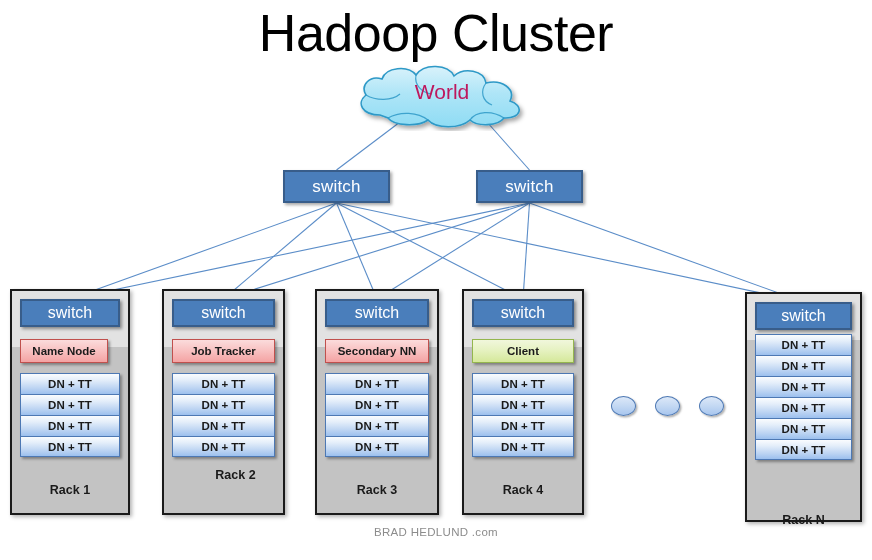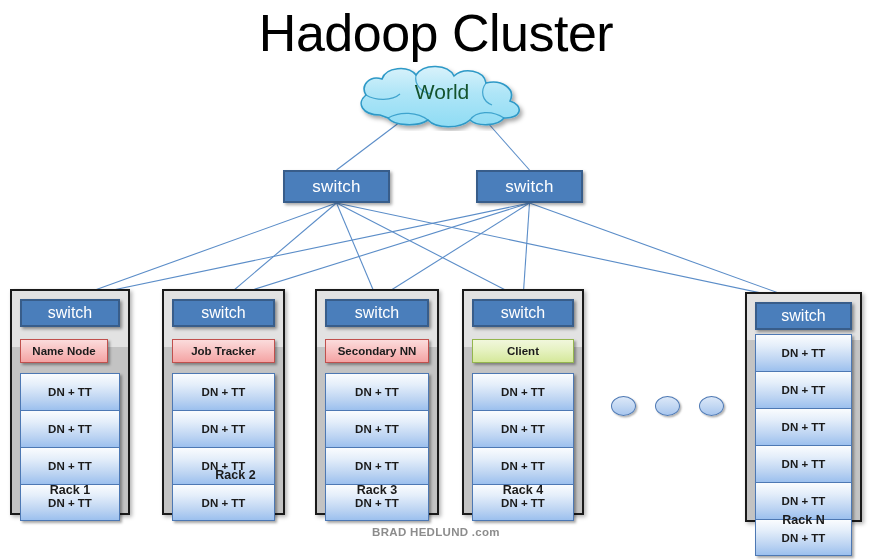--- a/index.html
+++ b/index.html
@@ -42,21 +42,21 @@
     left: 352px; top: 63px;
     width: 180px; height: 68px;
   }
   #cloud-label {
     position: absolute;
     left: 352px; top: 80px;
     width: 180px;
     text-align: center;
     font-size: 21px;
     font-weight: 400;
-    color: #14532d;
+    color: #be185d;
   }
 
   
   .top-switch {
     position: absolute;
     width: 107px; height: 33px;
     background: #4A7EBB;
     border: 2px solid #385D8A;
     box-shadow: 2px 2px 3px rgba(0,0,0,0.35);
     color: #ffffff;
@@ -119,21 +119,21 @@
     background: linear-gradient(to bottom, #F1F7DC 0%, #E6F2C2 45%, #D5E89A 100%);
     border: 1px solid #94B64E;
   }
 
   .dn-stack {
     position: absolute;
     left: 8px;
     box-shadow: 1.5px 1.5px 2.5px rgba(0,0,0,0.35);
   }
   .dn-box {
-    height: 37px;
+    height: 21px;
     background: linear-gradient(to bottom, #FAFCFE 0%, #E4EEFA 30%, #BBD3F2 72%, #9CC0EE 100%);
     border: 1px solid #4D78B3;
     border-bottom: none;
     display: flex;
     align-items: center;
     justify-content: center;
     font-size: 11.5px;
     font-weight: bold;
     color: #1a1a1a;
   }
@@ -159,21 +159,21 @@
     box-shadow: 1.5px 1.5px 2px rgba(0,0,0,0.3);
   }
 
   
   #footer {
     position: absolute;
     left: 0; top: 526px;
     width: 872px;
     text-align: center;
     font-size: 11.5px;
-    font-weight: bold;
+    font-weight: normal;
     color: #8C8C8C;
     letter-spacing: 0.3px;
   }
 </style>
 </head>
 <body>
 
 <div id="stage">
 
   <div id="title">Hadoop Cluster</div>

